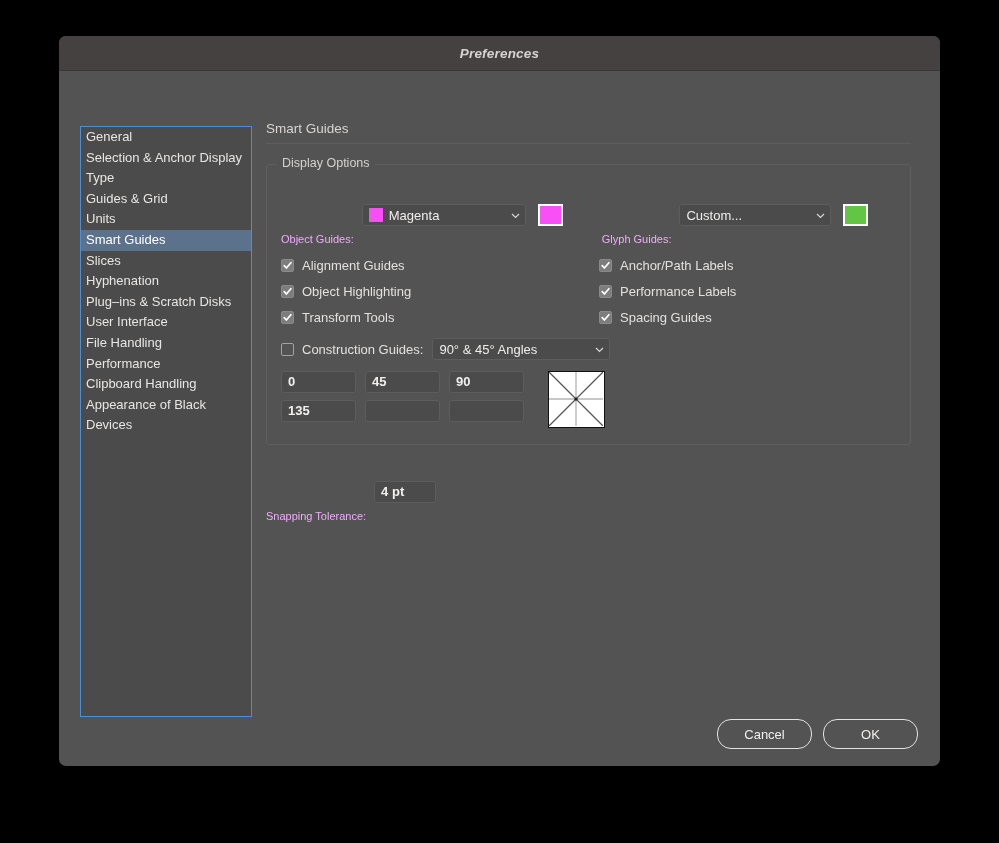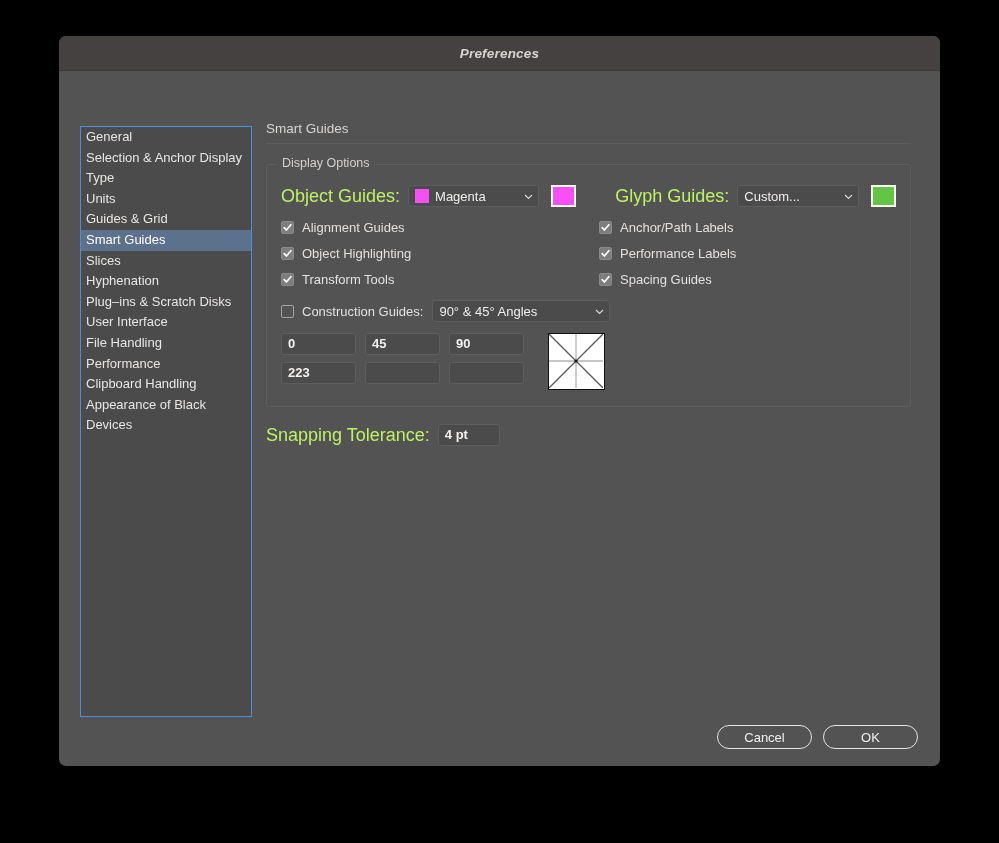--- a/index.html
+++ b/index.html
@@ -106,23 +106,24 @@
     color: #d4d1cf;
     font-size: 12.5px;
   }
 
   .row {
     display: flex;
     align-items: center;
   }
 
   .lbl {
-    color: #bef264;
-    font-size: 18px;
+    color: #f0abfc;
+    font-size: 11px;
     white-space: nowrap;
+    margin-top: 48px;
   }
 
   
   .dropdown {
     height: 22px;
     background: #4b4b4b;
     border: 1px solid #5d5d5d;
     border-radius: 3px;
     display: flex;
     align-items: center;
@@ -223,21 +224,21 @@
 
   
   #footer {
     position: absolute;
     right: 22px;
     bottom: 18px;
     display: flex;
     gap: 11px;
   }
   .pillbtn {
-    height: 24px;
+    height: 30px;
     min-width: 95px;
     border: 1px solid #e6e4e2;
     border-radius: 14px;
     background: transparent;
     color: #f2f0ee;
     font-size: 13px;
     display: flex;
     align-items: center;
     justify-content: center;
     padding: 0 18px;
@@ -252,22 +253,22 @@
   <div id="titlebar">
     <span class="title">Preferences</span>
   </div>
 
   <div id="body">
 
     <div id="sidebar">
         <div class="side-item"><span>General</span></div>
         <div class="side-item"><span>Selection &amp; Anchor Display</span></div>
         <div class="side-item"><span>Type</span></div>
+        <div class="side-item"><span>Guides &amp; Grid</span></div>
         <div class="side-item"><span>Units</span></div>
-        <div class="side-item"><span>Guides &amp; Grid</span></div>
         <div class="side-item selected"><span>Smart Guides</span></div>
         <div class="side-item"><span>Slices</span></div>
         <div class="side-item"><span>Hyphenation</span></div>
         <div class="side-item"><span>Plug–ins &amp; Scratch Disks</span></div>
         <div class="side-item"><span>User Interface</span></div>
         <div class="side-item"><span>File Handling</span></div>
         <div class="side-item"><span>Performance</span></div>
         <div class="side-item"><span>Clipboard Handling</span></div>
         <div class="side-item"><span>Appearance of Black</span></div>
         <div class="side-item"><span>Devices</span></div>
@@ -371,21 +372,21 @@
                 </svg>
             </span>
           </div>
         </div>
 
         <div class="row" style="margin-top:9px; align-items:flex-start;">
           <div class="angle-grid" id="angle-grid">
               <div class="tinput">0</div>
               <div class="tinput">45</div>
               <div class="tinput">90</div>
-              <div class="tinput">223</div>
+              <div class="tinput">135</div>
               <div class="tinput"></div>
               <div class="tinput"></div>
             </div>
           <div id="angle-preview" style="margin-left:24px;">
             <svg width="54" height="54" viewBox="0 0 54 54">
               <line x1="27" y1="0" x2="27" y2="54" stroke="#b4b4b4" stroke-width="1.3"></line>
               <line x1="0" y1="27" x2="54" y2="27" stroke="#b4b4b4" stroke-width="1.3"></line>
               <line x1="0" y1="0" x2="54" y2="54" stroke="#5a5a5a" stroke-width="1.3"></line>
               <line x1="54" y1="0" x2="0" y2="54" stroke="#5a5a5a" stroke-width="1.3"></line>
               <circle cx="27" cy="27" r="1.6" fill="#1a1a1a"></circle>

